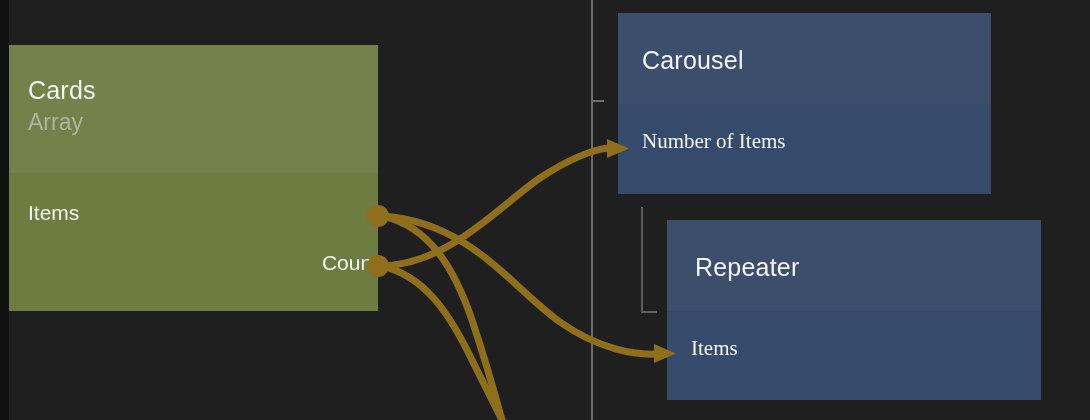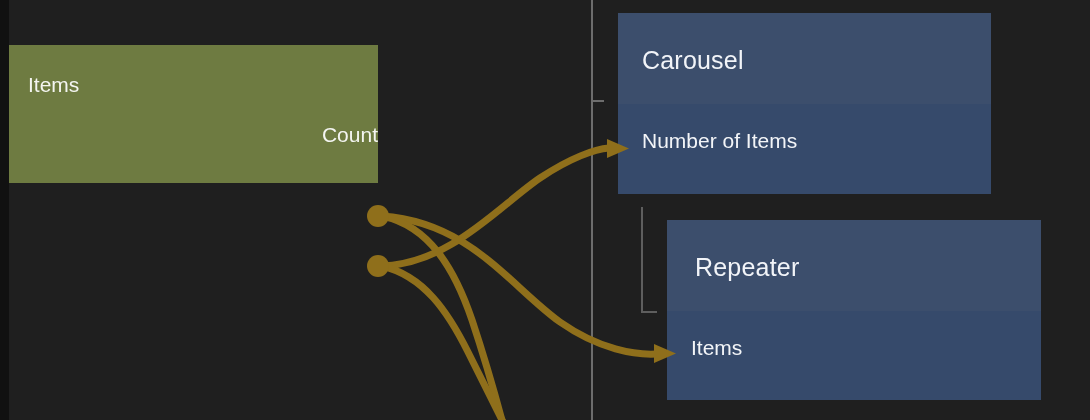--- a/index.html
+++ b/index.html
@@ -91,21 +91,21 @@
     height: 30px;
     color: #f4f5f1;
     font-size: 21px;
     line-height: 30px;
   }
   .port-row.out-left  { top: 25px;  padding-left: 19px;  text-align: left; }
   .port-row.out-right { top: 75px;  padding-right: 26px; text-align: right; }
 
   
   .node-blue .node-header { background: #3c4e6c; }
-  .node-blue .node-body   { background: #364a6b; }
+  .node-blue .node-body   { background: #364a6b; font-family: Liberation Serif, serif; }
   .title-blue {
     color: #f2f4f8;
     font-size: 25px;
     line-height: 30px;
     letter-spacing: .2px;
   }
   .label-blue {
     color: #f3f5f8;
     font-size: 21px;
     line-height: 30px;
@@ -141,20 +141,24 @@
 <div id="canvas">
 
   <div class="gutter"></div>
 
   <div class="guide-line"></div>
   <div class="guide-tick"></div>
 
   <div class="bracket"></div>
 
   <div class="node node-green">
+    <div class="node-header">
+      <div class="title-green">Cards</div>
+      <div class="subtitle-green">Array</div>
+    </div>
     <div class="node-body">
       <div class="port-row out-left">Items</div>
       <div class="port-row out-right">Count</div>
     </div>
   </div>
 
   <div class="node node-blue node-carousel">
     <div class="node-header">
       <div class="title-blue">Carousel</div>
     </div>

